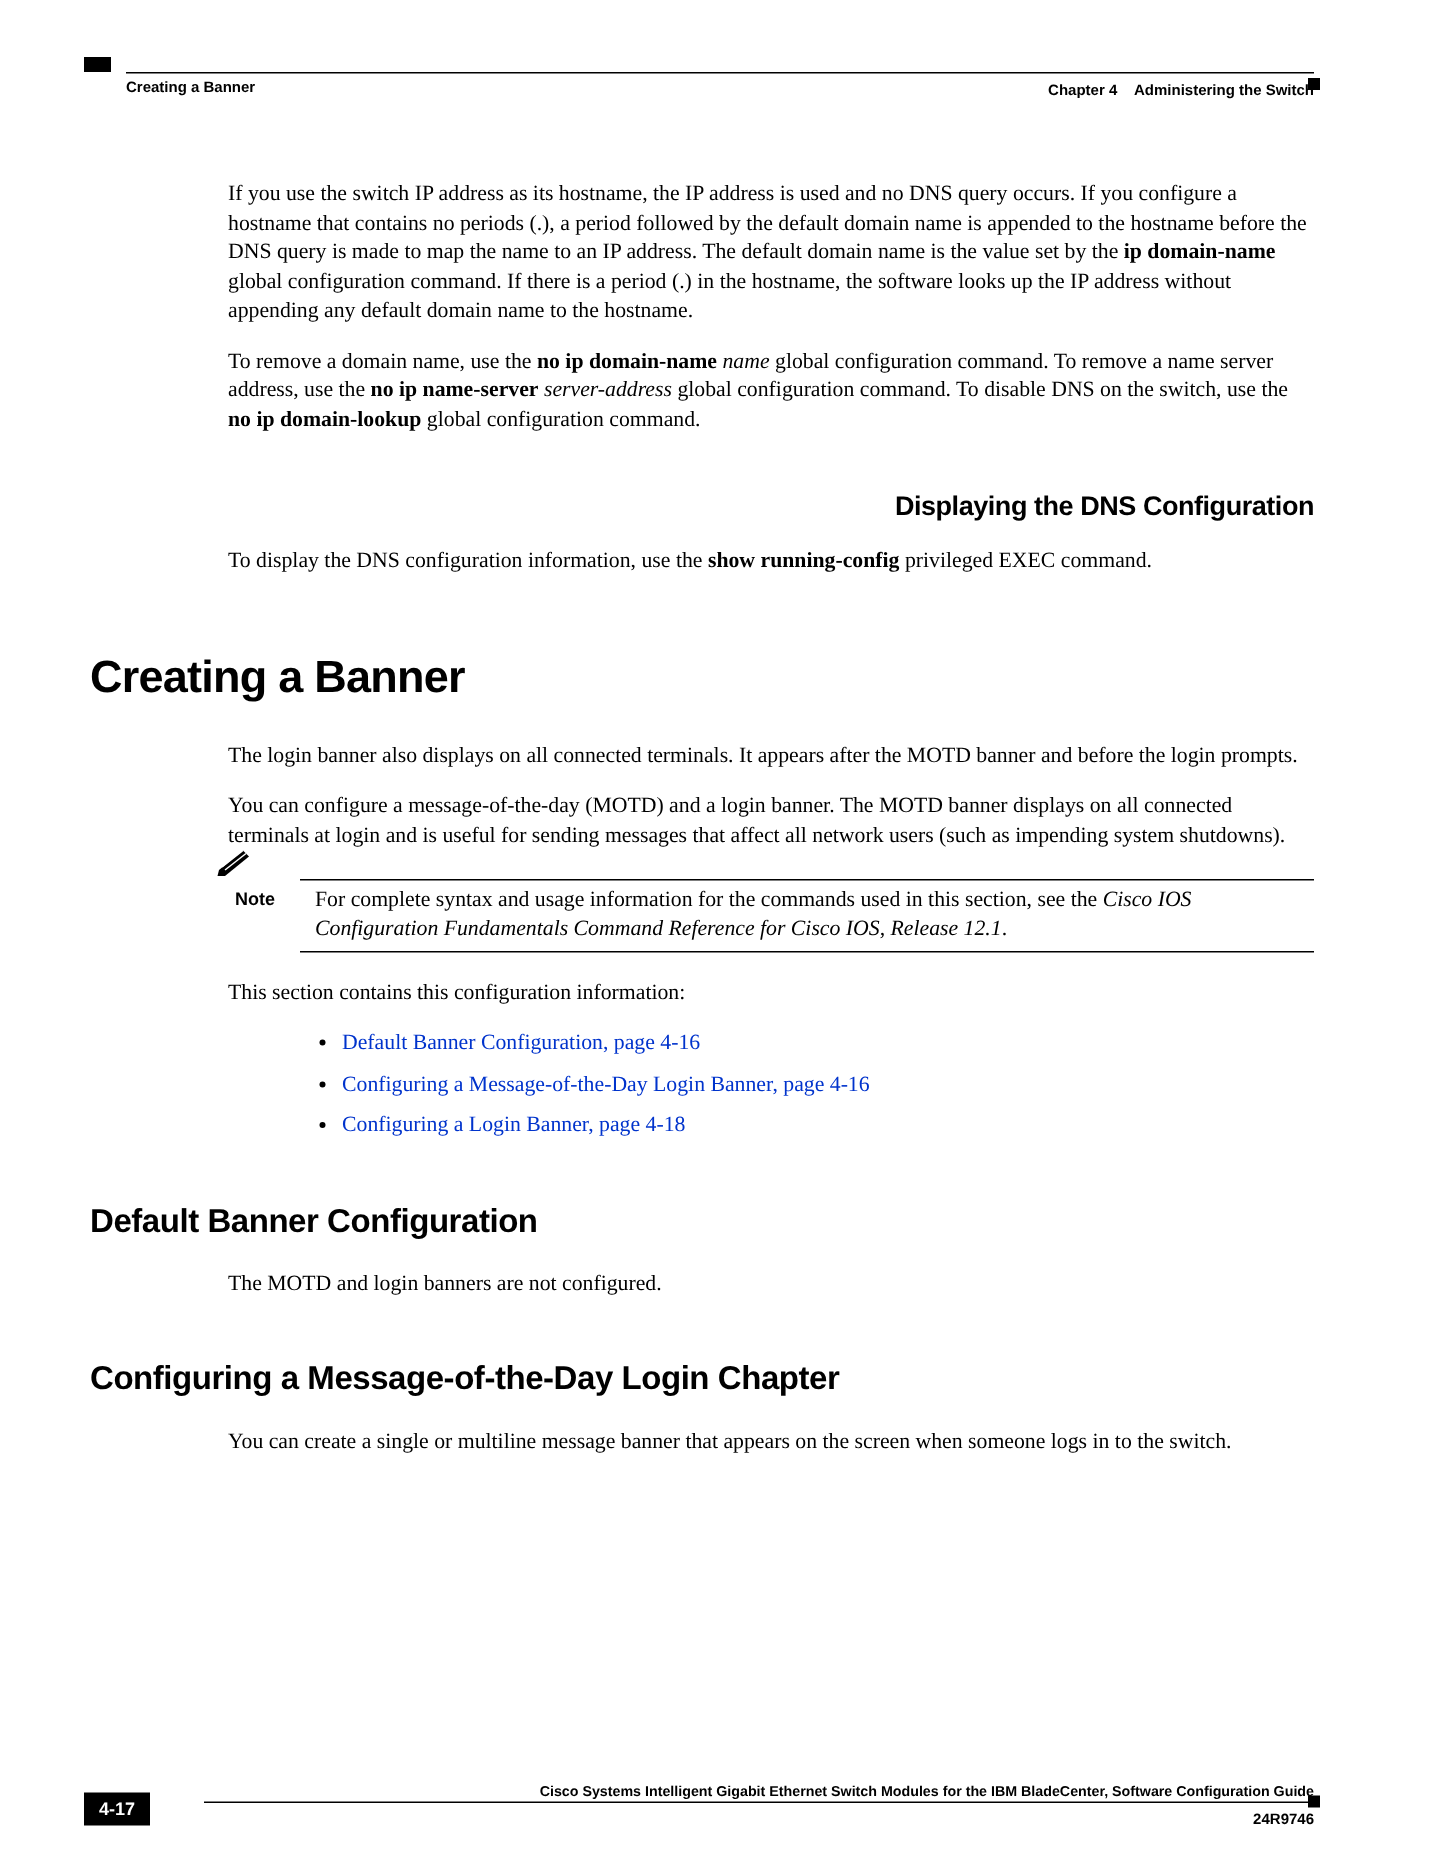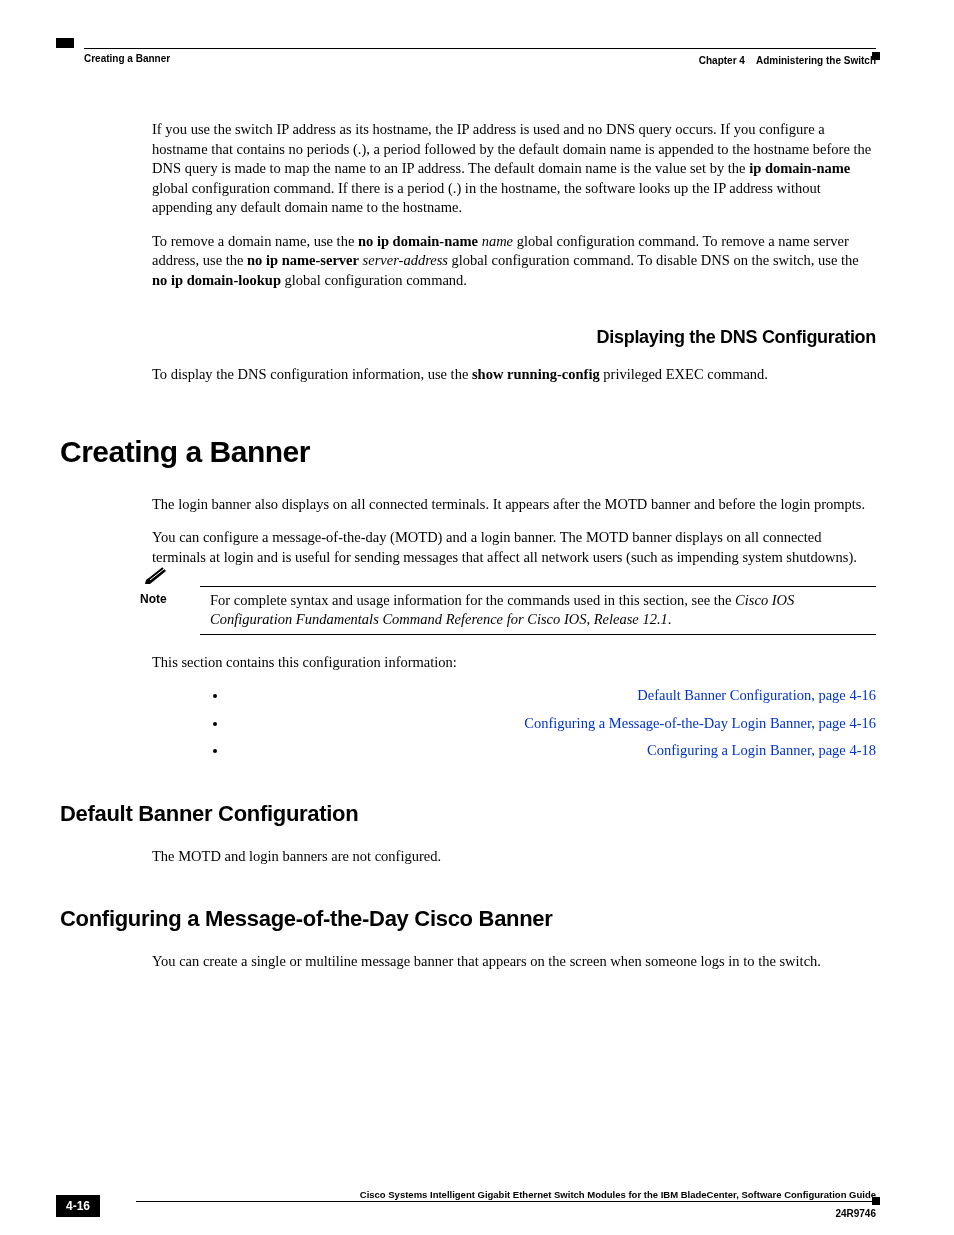--- a/index.html
+++ b/index.html
@@ -107,37 +107,36 @@
     margin-top: 4px;
   }
   .note-content {
     display: flex;
   }
   .note-label {
     width: 60px;
     font-family: Arial, sans-serif;
     font-size: 12px;
     font-weight: bold;
-    text-align: left;
+    text-align: center;
     padding-right: 10px;
     position: relative;
   }
   .pencil-icon {
     position: absolute;
     top: -22px;
     left: 4px;
     transform: rotate(0deg);
   }
   .note-text {
     flex: 1;
   }
   ul.xref {
     margin: 6px 0 6px 140px;
     padding-left: 28px;
-    text-align: right;
   }
   ul.xref li {
     margin-bottom: 8px;
     color: #000;
   }
   ul.xref li span.link {
     color: #0033cc;
   }
   .footer {
     position: absolute;
@@ -240,24 +239,24 @@
 
   <ul class="xref">
     <li><span class="link">Default Banner Configuration, page 4-16</span></li>
     <li><span class="link">Configuring a Message-of-the-Day Login Banner, page 4-16</span></li>
     <li><span class="link">Configuring a Login Banner, page 4-18</span></li>
   </ul>
 
   <div class="h2">Default Banner Configuration</div>
   <div class="body-text">The MOTD and login banners are not configured.</div>
 
-  <div class="h2">Configuring a Message-of-the-Day Cisco Banner</div>
+  <div class="h2">Configuring a Message-of-the-Day Login Chapter</div>
   <div class="body-text">You can create a single or multiline message banner that appears on the screen when someone logs in to the switch.</div>
 
 </div>
 
 <div class="footer">
   <div class="footer-title">Cisco Systems Intelligent Gigabit Ethernet Switch Modules for the IBM BladeCenter, Software Configuration Guide</div>
   <div class="footer-line"></div>
   <div class="footer-right-tick"></div>
-  <div class="footer-pagebox">4-16</div>
+  <div class="footer-pagebox">4-17</div>
   <div class="footer-docnum">24R9746</div>
 </div>
 
 </body></html>

